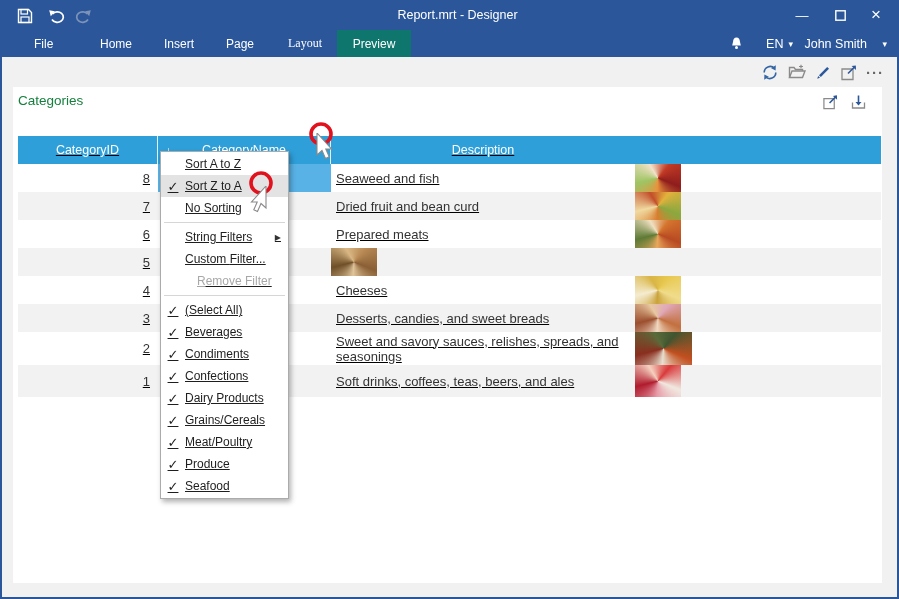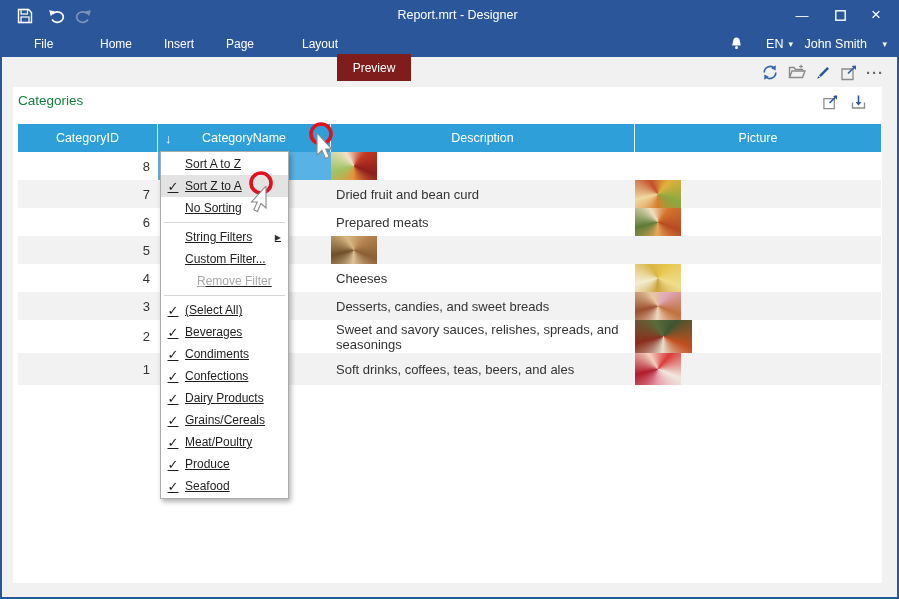--- a/index.html
+++ b/index.html
@@ -19,36 +19,36 @@
             color:#fff;font-size:12.5px;margin-left:8px;}
   .winbtn{position:absolute;top:0;width:34px;height:30px;display:flex;align-items:center;justify-content:center;color:#fff;}
   .winbtn.min{right:80px;font-size:13px;}
   .winbtn.max{right:42px;}
   .winbtn.close{right:6px;font-size:17px;}
 
   
   .menubar{position:absolute;left:0;top:30px;width:899px;height:27px;background:#2B579A;z-index:5;}
   .tab{position:absolute;top:0;height:27px;display:flex;align-items:center;justify-content:center;
        color:#fff;font-size:12px;padding:0 14px;}
-  .tab.active{background:#7f1d1d;margin-top:24px;}
+  .tab.active{background:#0f766e;}
   .acct{position:absolute;top:0;height:27px;display:flex;align-items:center;color:#fff;font-size:12.5px;}
   .caret{font-size:9px;margin-left:5px;color:#fff;}
 
   
   .toolbar{position:absolute;left:0;top:57px;width:899px;height:30px;background:#F1F1F1;z-index:4;}
   .tool{position:absolute;top:5px;width:22px;height:20px;display:flex;align-items:center;justify-content:center;}
   .dots{color:#666;font-size:15px;font-weight:bold;letter-spacing:1px;}
 
   
   .page{position:absolute;left:13px;top:87px;width:869px;height:496px;background:#fff;z-index:3;}
   .report-title{position:absolute;left:5px;top:6px;font-size:13.5px;color:#15803d;}
   .page-ico{position:absolute;top:6px;width:20px;height:18px;display:flex;align-items:center;justify-content:center;}
 
   
-  .table{position:absolute;left:18px;top:124px;width:863px;z-index:6;}
+  .table{position:absolute;left:18px;top:136px;width:863px;z-index:6;text-decoration:underline;}
   .thead,.tr{display:grid;grid-template-columns:140px 173px 304px 246px;}
   .thead{height:28px;background:#2E9FD9;}
   .th{color:#fff;font-size:12.5px;display:flex;align-items:center;justify-content:center;
       border-right:1px solid rgba(255,255,255,.85);position:relative;}
   .th:last-child{border-right:none;}
   .sorticon{position:absolute;left:7px;font-size:13px;font-weight:bold;}
   .tr{background:#fff;}
   .tr.alt{background:#F2F2F2;}
   .h28{height:28px;} .h33{height:33px;} .h32{height:32px;}
   .td-id{display:flex;align-items:center;justify-content:flex-end;padding-right:8px;font-size:13px;color:#333;}
@@ -114,21 +114,21 @@
       </div>
     <div class="tab" style="left:86px;">
         <span>Home</span>
       </div>
     <div class="tab" style="left:150px;">
         <span>Insert</span>
       </div>
     <div class="tab" style="left:212px;">
         <span>Page</span>
       </div>
-    <div class="tab" style="left:288px;">
+    <div class="tab" style="left:274px;font-family:Liberation Serif, serif;">
         <span>Layout</span>
       </div>
     <div class="tab active" style="left:337px;width:74px;">
         <span>Preview</span>
       </div>
 
     <div class="acct" style="right:155px;">
       <svg width="15" height="15" viewBox="0 0 15 15">
         <path d="M7.5,1.5 C5.2,1.5 4.2,3.4 4.1,5.6 L3.2,9.5 H11.8 L10.9,5.6 C10.8,3.4 9.8,1.5 7.5,1.5 Z" fill="#fff"></path>
         <circle cx="7.5" cy="11.6" r="1.5" fill="#fff"></circle>
@@ -203,28 +203,26 @@
       <div class="th">
           <span>CategoryID</span>
         </div>
       <div class="th">
         <span class="sorticon">↓</span>
         <span>CategoryName</span>
       </div>
       <div class="th">
           <span>Description</span>
         </div>
-      <div class="th">
-          <span>Picture</span>
-        </div>
     </div>
 
     <div class="tr h28">
       <div class="td-id">8</div>
       <div class="td-name sel"></div>
+      <div class="td-desc">Seaweed and fish</div>
       <div class="td-pic">
           <div class="pic" style="background: conic-gradient(from 40deg, rgb(194, 59, 36), rgb(143, 29, 29), rgb(232, 147, 60), rgb(159, 196, 99), rgb(242, 226, 201), rgb(194, 59, 36));"></div>
         </div>
     </div>
     <div class="tr h28 alt">
       <div class="td-id">7</div>
       <div class="td-name"></div>
       <div class="td-desc">Dried fruit and bean curd</div>
       <div class="td-pic">
           <div class="pic" style="background: conic-gradient(from 40deg, rgb(227, 178, 60), rgb(138, 168, 63), rgb(215, 126, 47), rgb(240, 217, 160), rgb(194, 78, 42), rgb(227, 178, 60));"></div>

